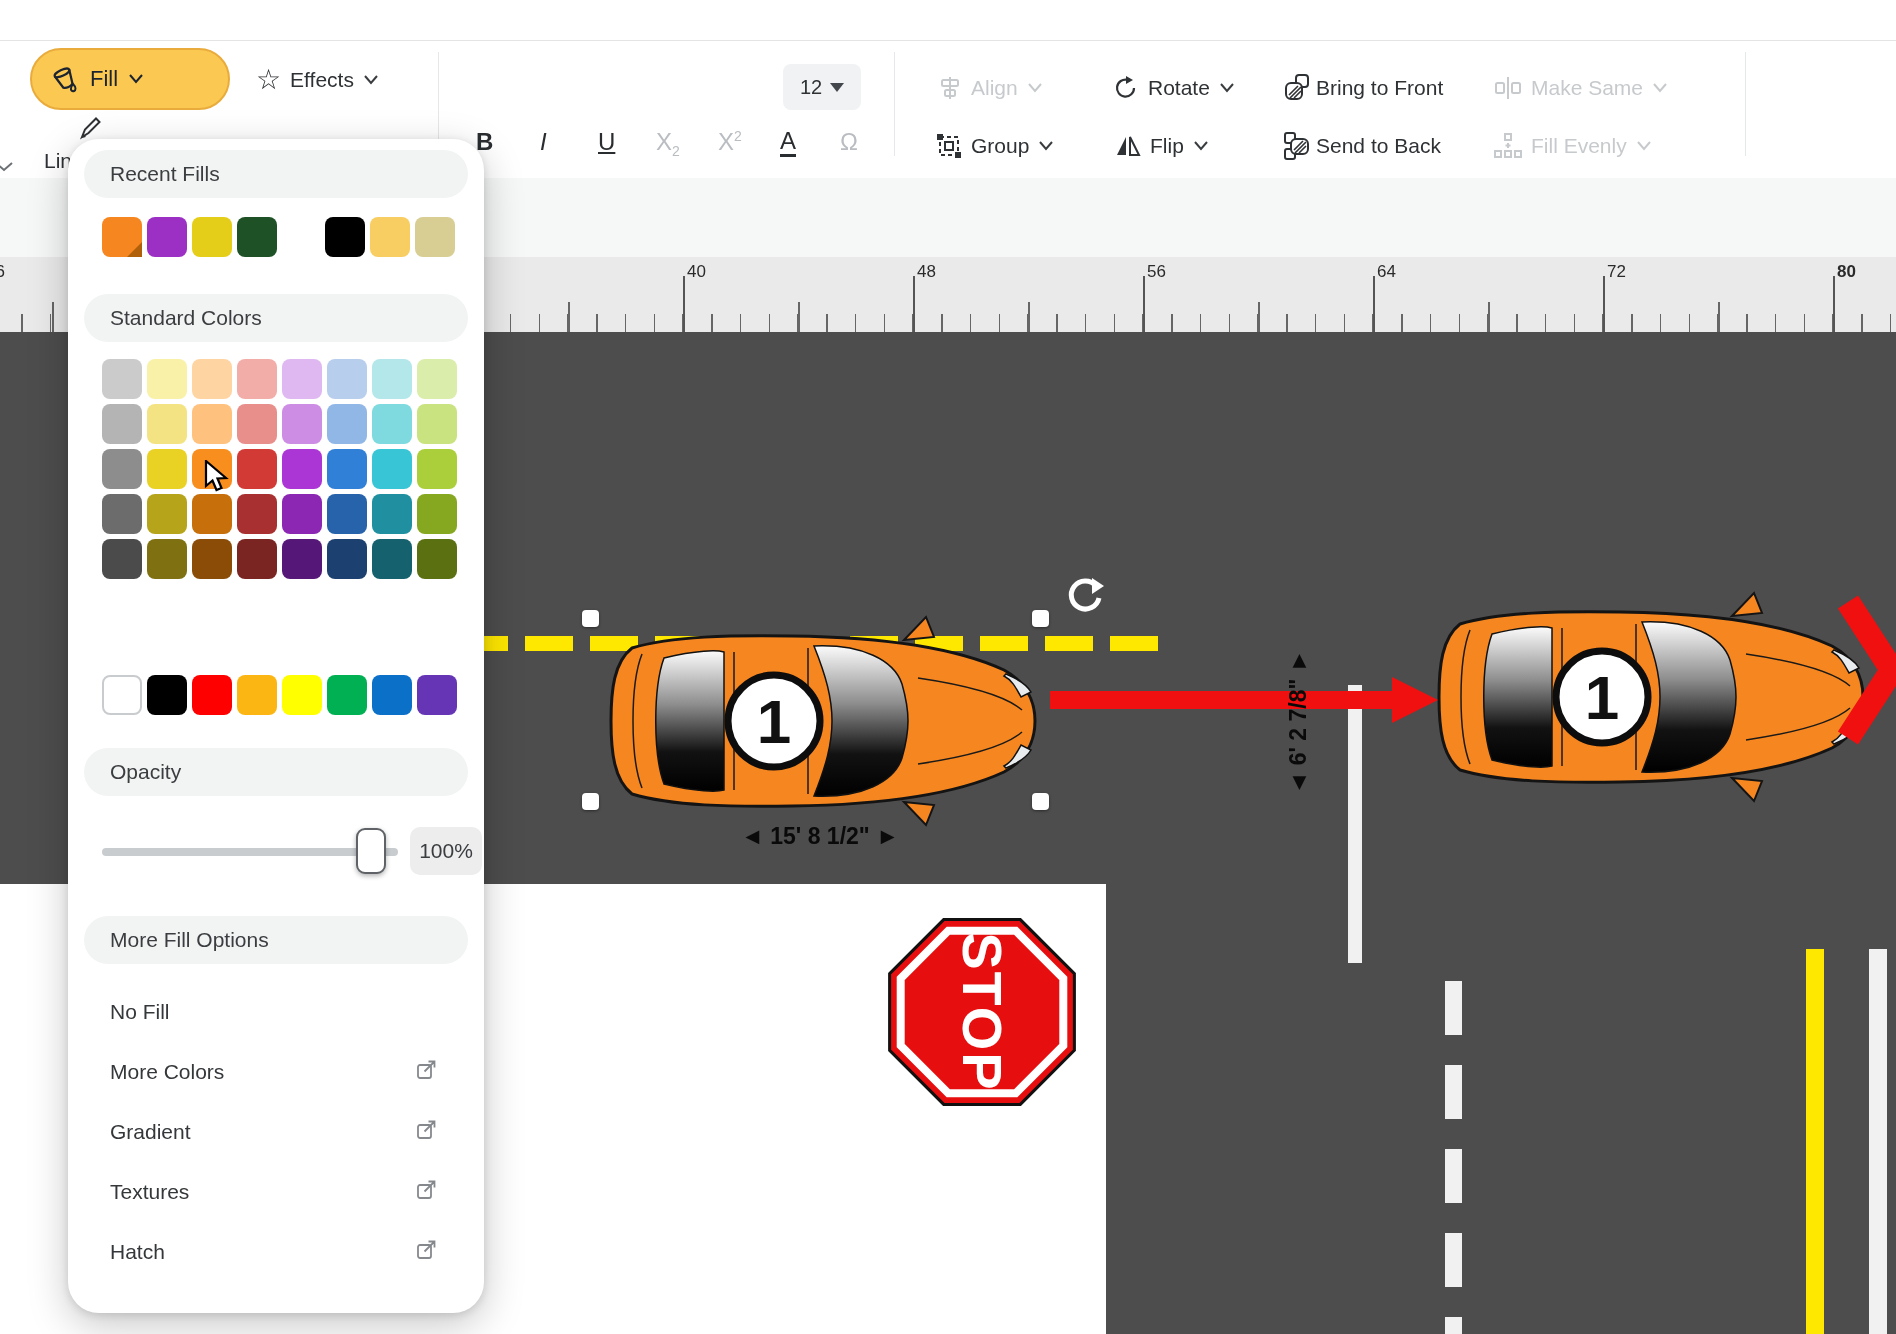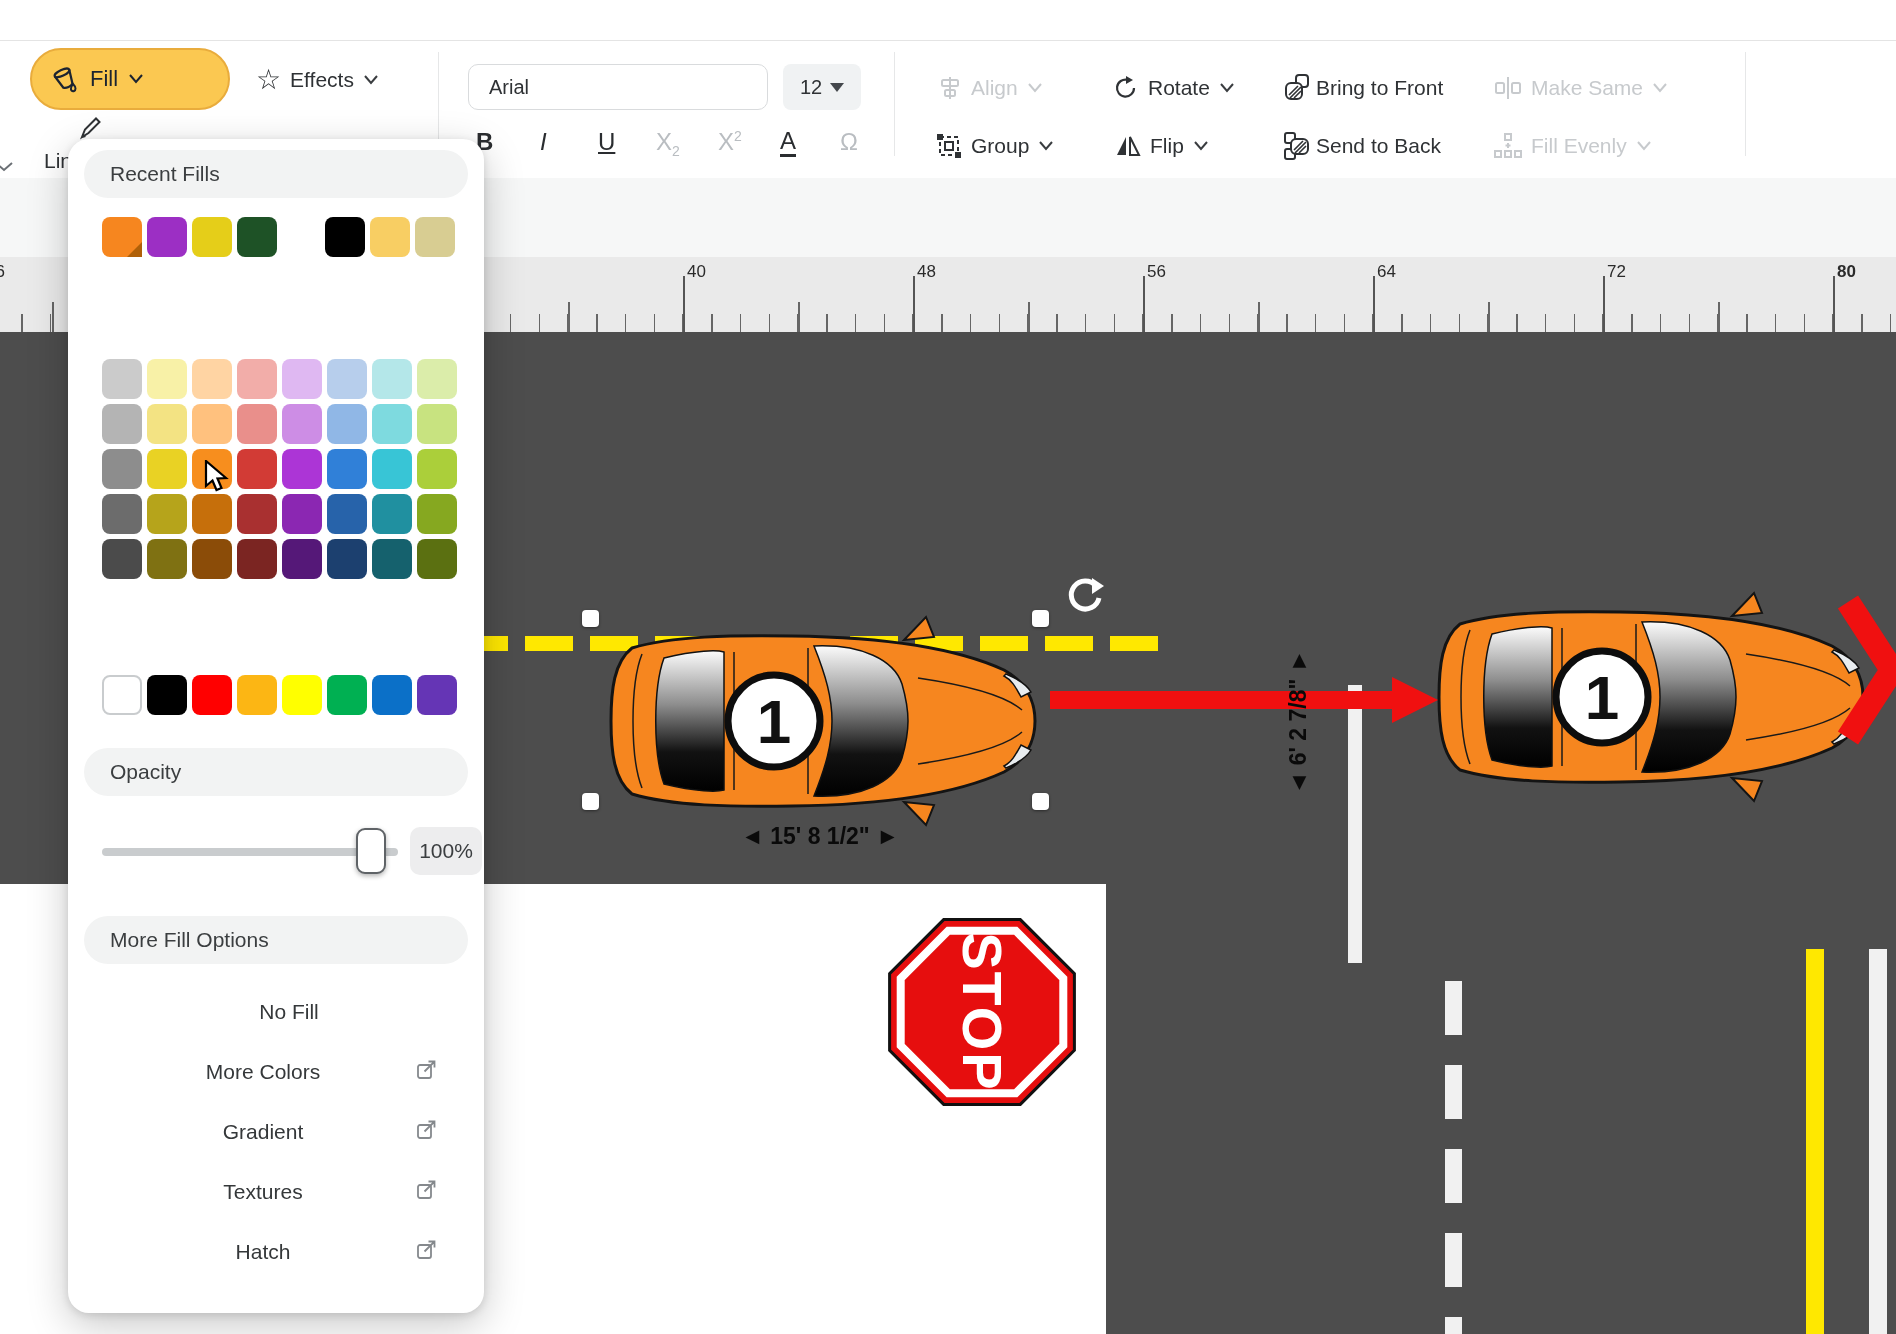--- a/index.html
+++ b/index.html
@@ -52,22 +52,22 @@
   #car1{left:602px;top:280px;}
   #car2{left:1430px;top:256px;}
   .handle{width:17px;height:17px;background:#fff;border-radius:4px;box-shadow:0 1px 3px rgba(0,0,0,.45);z-index:5;}
   #dim-w{left:690px;top:491px;width:260px;text-align:center;font-size:23px;font-weight:bold;color:#0a0a0a;z-index:5;}
   #dim-h{left:1200px;top:375px;width:200px;height:30px;text-align:center;font-size:23px;font-weight:bold;color:#0a0a0a;
          transform:rotate(-90deg);z-index:5;}
   #rotate-handle{left:1062px;top:240px;z-index:5;}
   #stop-sign{left:877px;top:575px;z-index:3;}
   #page-corner{left:0;top:1011px;width:26px;height:23px;background:#3c6af5;z-index:6;}
   
-  #panel{left:68px;top:107px;width:416px;height:1174px;background:#fff;border-radius:21px;
-         box-shadow:0 12px 40px rgba(0,0,0,.22),0 2px 8px rgba(0,0,0,.12);z-index:50;text-align:center;}
+  #panel{left:68px;top:107px;width:416px;height:1174px;background:#fff;border-radius:31px;
+         box-shadow:0 12px 40px rgba(0,0,0,.22),0 2px 8px rgba(0,0,0,.12);z-index:50;}
   .phdr{left:16px;width:384px;height:48px;background:#f2f3f3;border-radius:24px;display:flex;align-items:center;
         padding-left:26px;box-sizing:border-box;font-size:21px;color:#3b3e40;}
   .sw{position:absolute;width:40px;height:40px;border-radius:8px;cursor:pointer;}
   .sw.white{border:2px solid #c9ccce;box-sizing:border-box;}
   .fold{position:absolute;right:0;bottom:0;width:0;height:0;border-style:solid;border-width:0 0 15px 15px;
         border-color:transparent transparent #b06008 transparent;}
   #op-track{left:34px;top:709px;width:296px;height:8px;background:#c9ccce;border-radius:4px;}
   #op-thumb{left:288px;top:689px;width:30px;height:46px;background:#fff;border:2.5px solid #5f6367;border-radius:9px;
             box-sizing:border-box;box-shadow:0 2px 5px rgba(0,0,0,.3);}
   #op-label{left:342px;top:688px;width:72px;height:48px;background:#ededee;border-radius:10px;display:flex;
@@ -117,23 +117,20 @@
           <polyline points="2,2 8,9 14,2" fill="none" stroke="#3a3d40" stroke-width="2"></polyline>
         </svg>
     </div>
 
     <svg class="abs" style="left:0px;top:128px;" width="16" height="14" viewBox="0 0 16 12">
         <polyline points="-4,2 4,9 12,2" fill="none" stroke="#6b7075" stroke-width="2"></polyline>
       </svg>
 
     <div class="vsep abs" style="left:438px;"></div>
 
-    <div id="font-input" class="abs">
-      <span>Arial</span>
-    </div>
     <div id="size-box" class="abs">
       <span>12</span>
       <span class="dn-tri"></span>
     </div>
 
     <span class="fmt abs" style="left:476px;top:96px;font-weight:bold;">B</span>
     <span class="fmt abs" style="left:540px;top:96px;font-style:italic;">I</span>
     <span class="fmt abs" style="left:598px;top:96px;text-decoration:underline;">U</span>
     <span class="fmt gray abs" style="left:656px;top:96px;"><span>X</span><sub style="font-size:14px">2</sub></span>
     <span class="fmt gray abs" style="left:718px;top:96px;"><span>X</span><sup style="font-size:14px">2</sup></span>
@@ -320,20 +317,23 @@
 
     <div id="page-corner" class="abs"></div>
   </div>
 
   <div id="panel" class="abs">
     <div class="phdr abs" style="top:11px;">
       <span>Recent Fills</span>
       </div>
     <div id="recent-swatches"></div>
 
+    <div class="phdr abs" style="top:155px;">
+      <span>Standard Colors</span>
+      </div>
     <div id="standard-grid"></div>
 
     <div id="primary-swatches"></div>
 
     <div class="phdr abs" style="top:609px;">
       <span>Opacity</span>
       </div>
     <div id="op-track" class="abs"></div>
     <div id="op-thumb" class="abs"></div>
     <div id="op-label" class="abs">100%</div>

